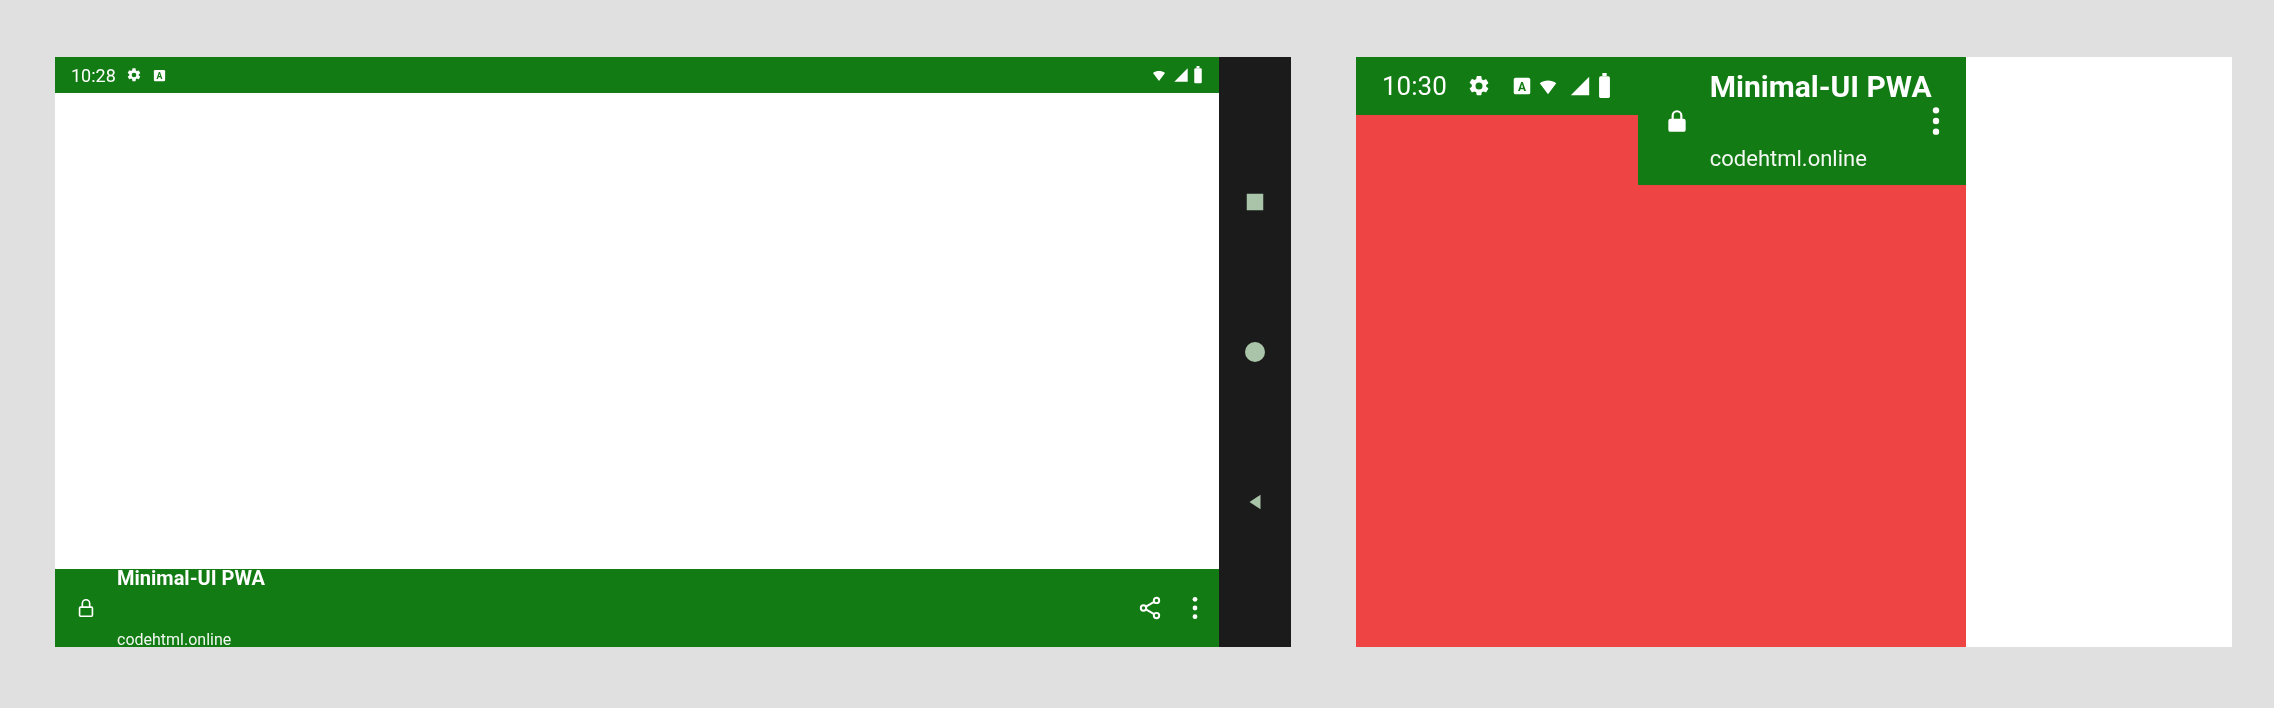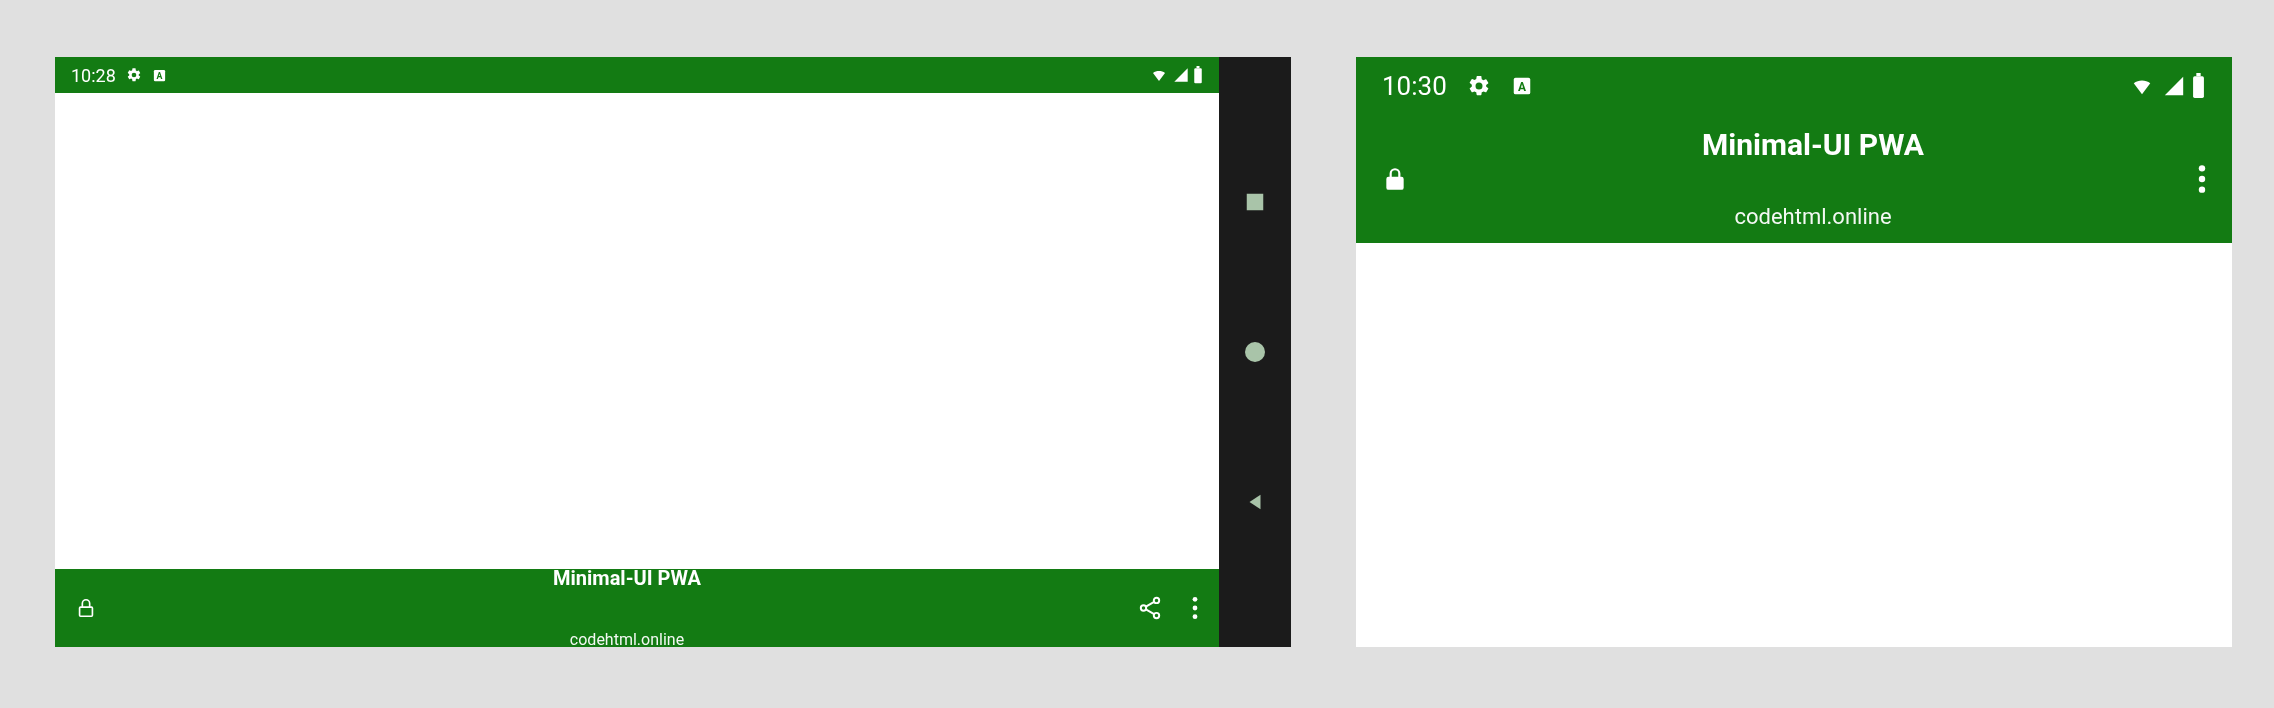--- a/index.html
+++ b/index.html
@@ -7,21 +7,20 @@
     background: #e0e0e0;
     font-family: Roboto, "Helvetica Neue", Arial, sans-serif;
     width: 2274px;
     height: 708px;
     position: relative;
   }
   .device {
     position: absolute;
     background: #ef4444;
     overflow: hidden;
-    text-align: center;
   }
   
   .device1 {
     left: 55px;
     top: 57px;
     width: 1236px;
     height: 590px;
     display: flex;
     flex-direction: row;
   }
@@ -82,21 +81,20 @@
   .app-subtitle { font-size: 16px; opacity: 0.95; line-height: 1.3; margin-top: 40px; }
   .bottombar .actions { display: flex; align-items: center; gap: 28px; }
 
   
   .device2 {
     left: 1356px;
     top: 57px;
     width: 876px;
     height: 590px;
     display: flex;
-    flex-direction: column;
   }
   .device2 .statusbar {
     height: 58px;
     font-size: 26px;
     padding: 0 26px;
   }
   .device2 .statusbar-left { gap: 20px; }
   .device2 .statusbar-right { gap: 6px; }
   .topbar {
     background: #137b13;

